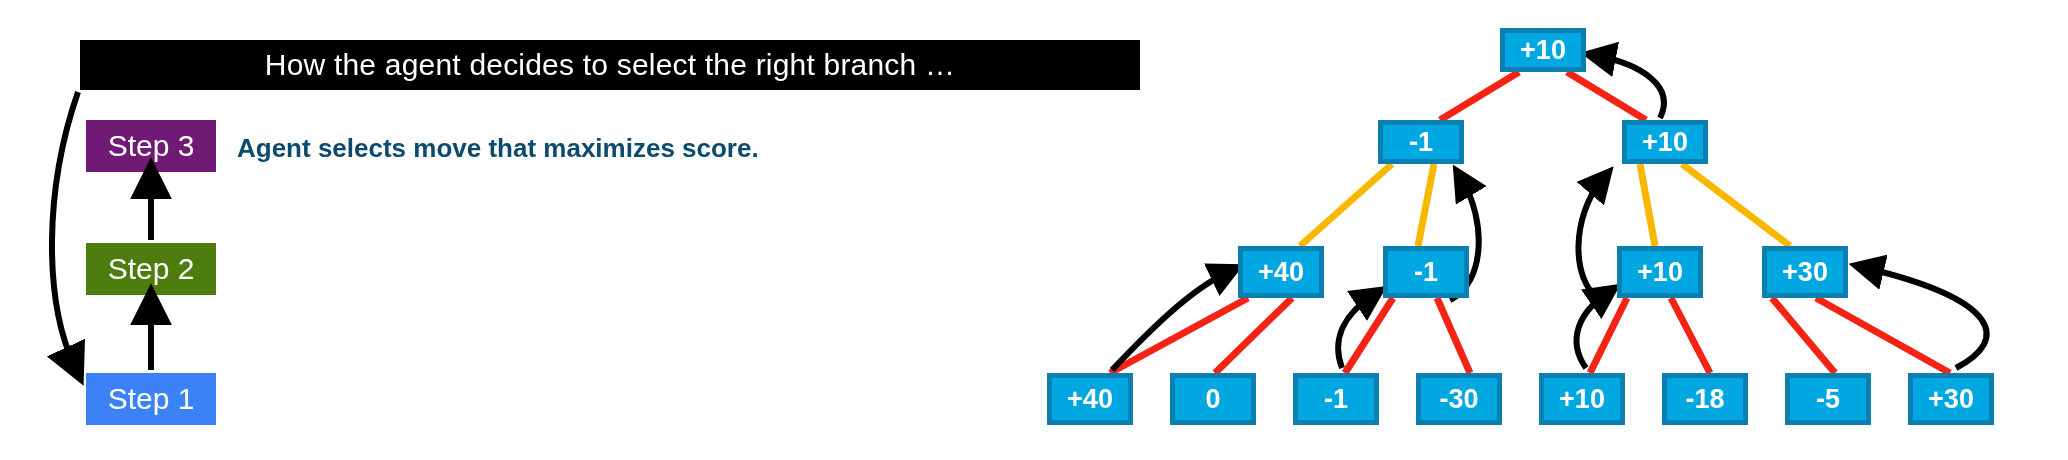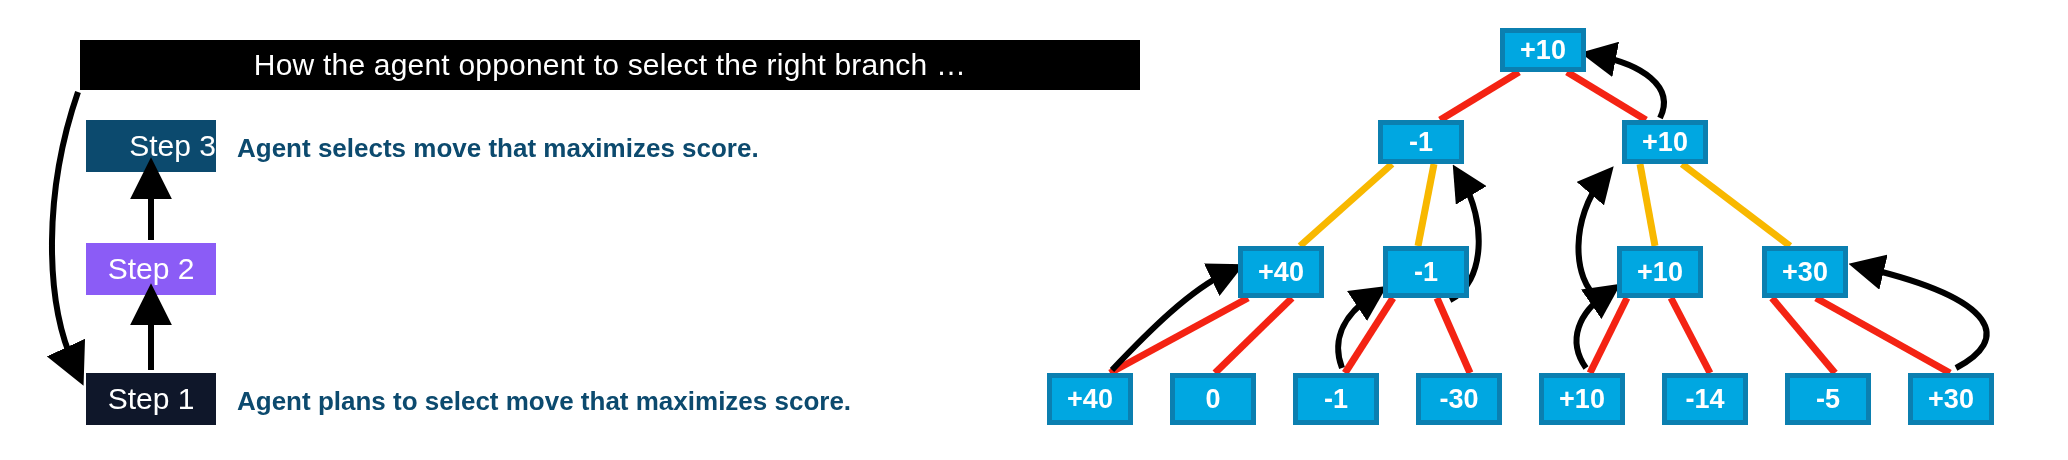--- a/index.html
+++ b/index.html
@@ -40,36 +40,35 @@
   .n-l2  {width:86px;height:44px;font-size:27px;}
   .n-l3  {width:86px;height:52px;font-size:27px;}
   .n-leaf{width:86px;height:52px;font-size:27px;}
 </style>
 </head>
 <body>
 
 <div id="stage">
 
   <div id="title-bar">
-    <span class="t">How the agent opponent to select the right branch …</span>
+    <span class="t">How the agent decides to select the right branch …</span>
   </div>
 
-  <div class="step-badge" id="badge-3" style="background: #0c4a6e; justify-content: flex-end;">
+  <div class="step-badge" id="badge-3" style="background: #701a75;">
     <span>Step 3</span>
   </div>
   <div class="step-text" id="text-3">Agent selects move that maximizes score.</div>
 
-  <div class="step-badge" id="badge-2" style="background: #8b5cf6;">
+  <div class="step-badge" id="badge-2" style="background: #4d7c0f;">
     <span>Step 2</span>
   </div>
 
-  <div class="step-badge" id="badge-1" style="background: #0f172a;">
+  <div class="step-badge" id="badge-1" style="background: #3b82f6;">
     <span>Step 1</span>
   </div>
-  <div class="step-text" id="text-1">Agent plans to select move that maximizes score.</div>
 
   <svg id="left-arrows" viewBox="0 0 1160 460">
     <defs>
       <marker id="ah" markerWidth="7" markerHeight="7" refX="3.2" refY="3.5" orient="auto" markerUnits="strokeWidth">
         <path d="M0,0 L7,3.5 L0,7 z" fill="#000"></path>
       </marker>
     </defs>
 
     <line x1="151" y1="370" x2="151" y2="306" stroke="#000" stroke-width="6" marker-end="url(#ah)"></line>
 
@@ -154,21 +153,21 @@
     <div class="node n-leaf" style="left:293px;top:373px">
       <span>-1</span>
     </div>
     <div class="node n-leaf" style="left:416px;top:373px">
       <span>-30</span>
     </div>
     <div class="node n-leaf" style="left:539px;top:373px">
       <span>+10</span>
     </div>
     <div class="node n-leaf" style="left:662px;top:373px">
-      <span>-14</span>
+      <span>-18</span>
     </div>
     <div class="node n-leaf" style="left:785px;top:373px">
       <span>-5</span>
     </div>
     <div class="node n-leaf" style="left:908px;top:373px">
       <span>+30</span>
     </div>
 
   </div>
 </div>

